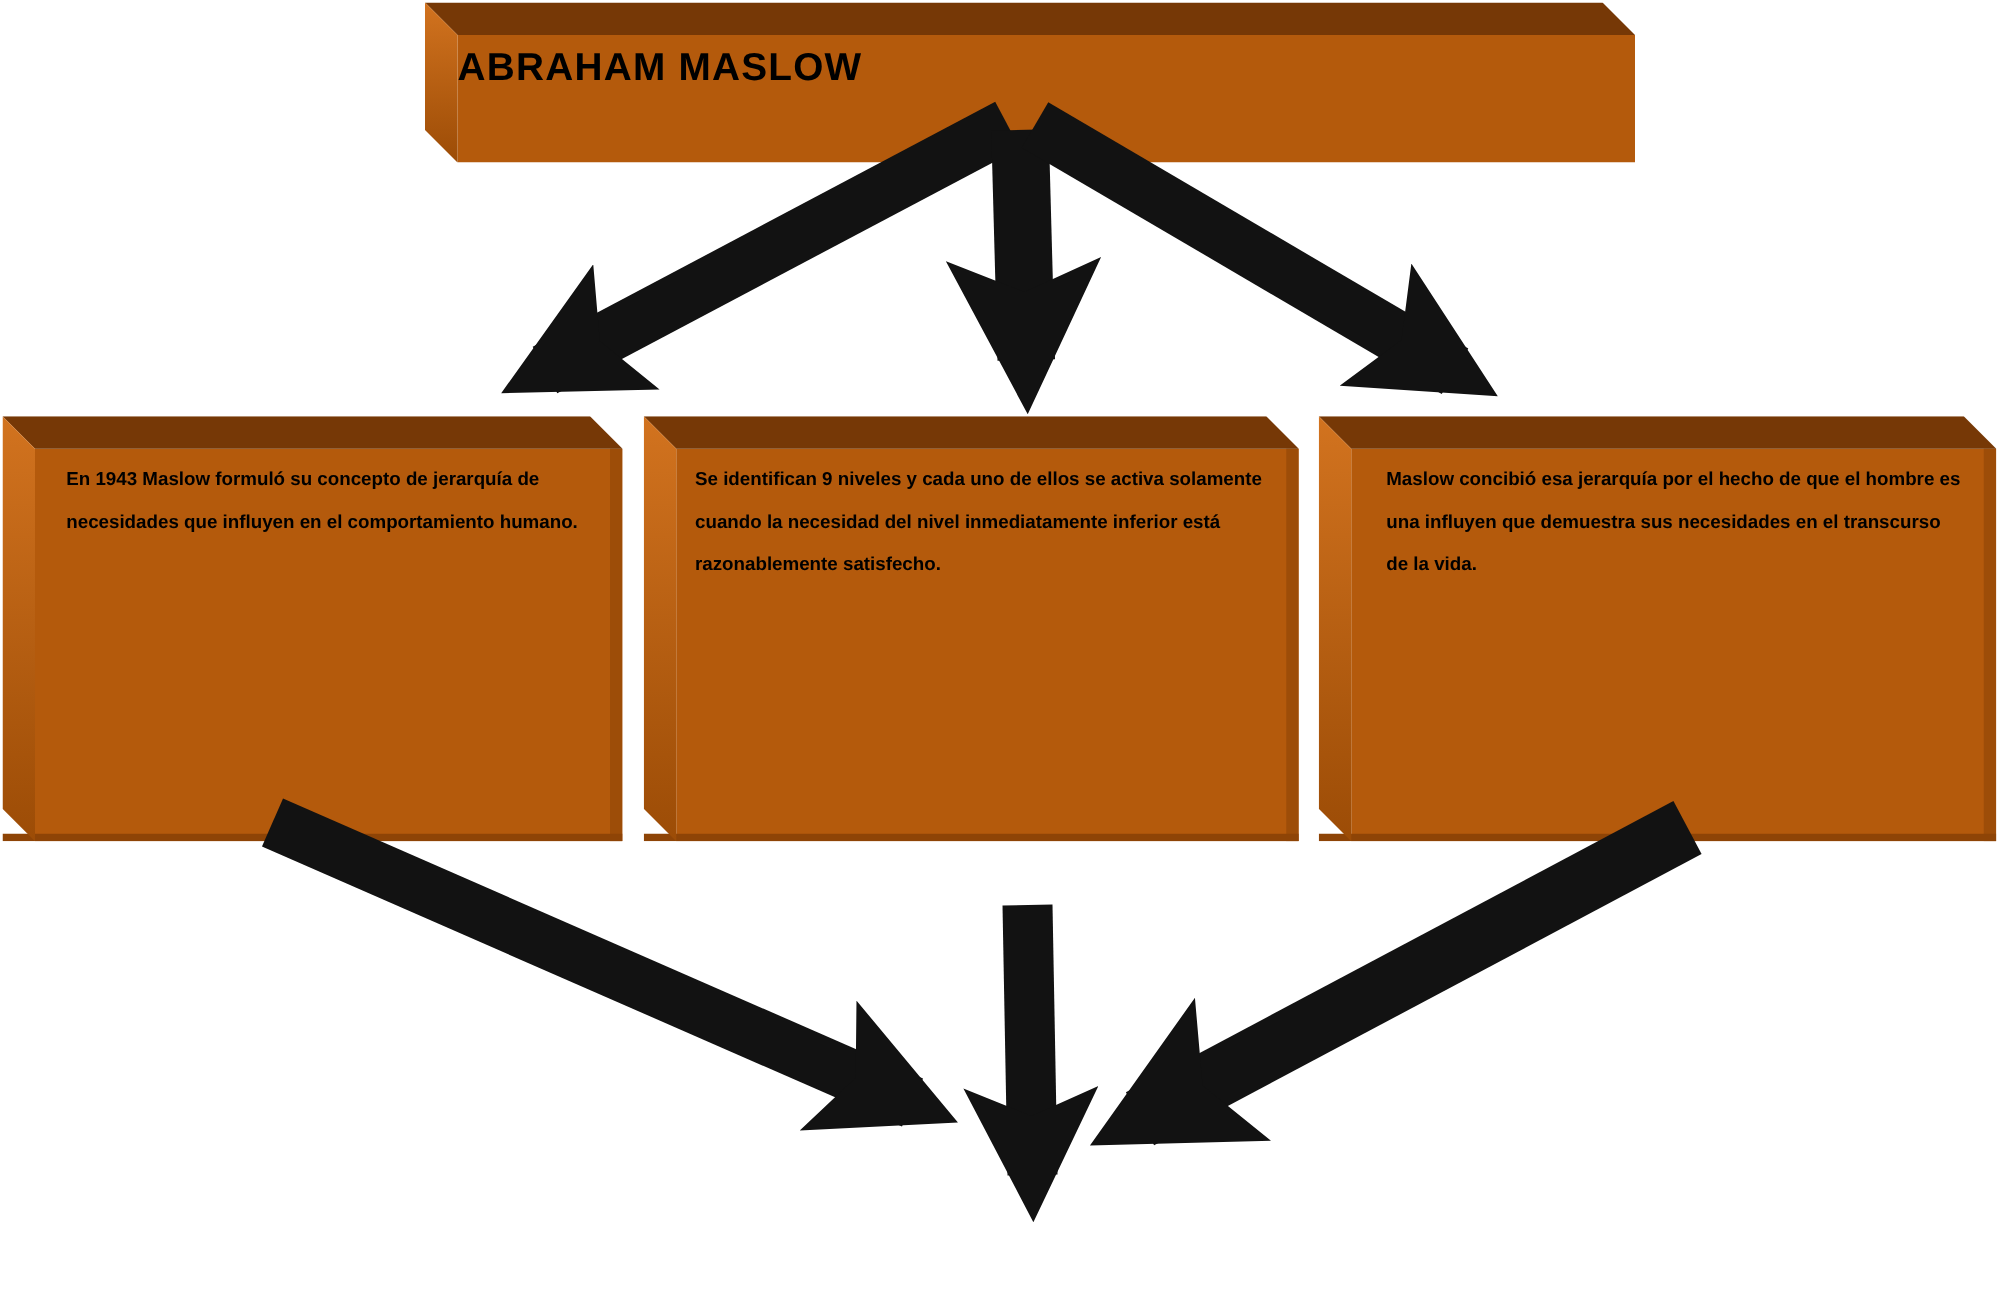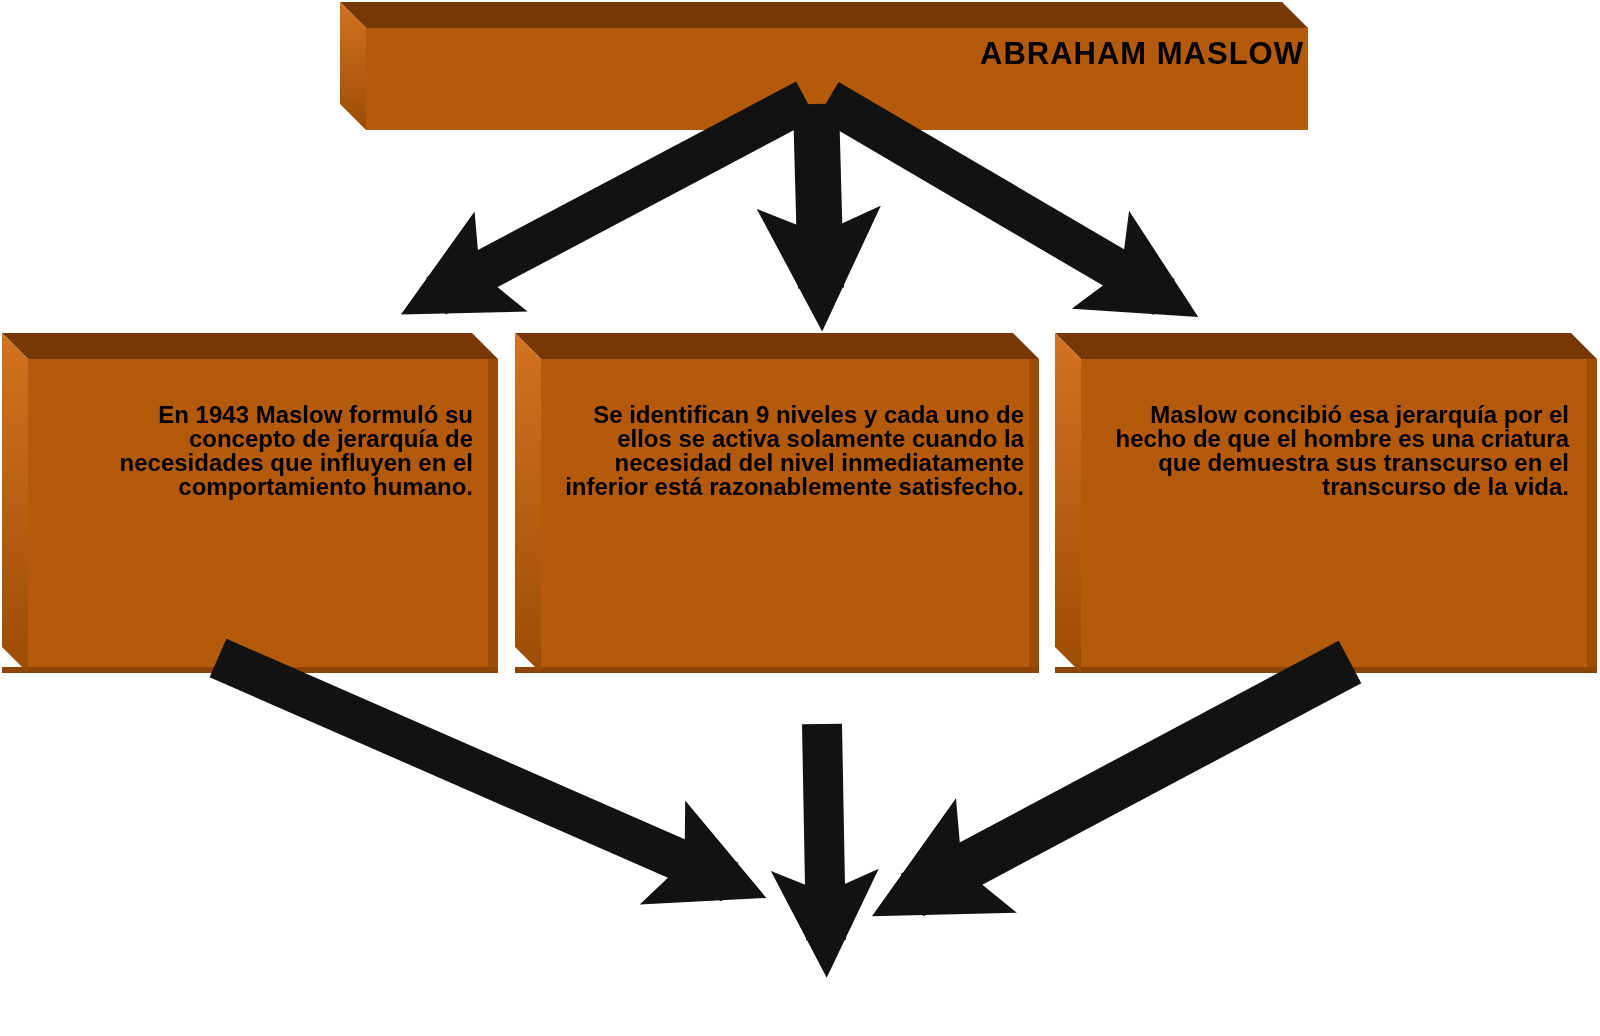--- a/index.html
+++ b/index.html
@@ -11,31 +11,30 @@
     overflow: hidden;
     font-family: "Liberation Sans", sans-serif;
   }
   .box3d { position: absolute; }
   .box3d .bg { position: absolute; left: 0; top: 0; display: block; }
   .face-text {
     position: absolute;
     z-index: 2;
     color: #000000;
     font-weight: bold;
-    text-align: right;
+    text-align: left;
   }
   .banner-text {
     left: 26px; right: 4px; top: 34px;
     font-size: 31px;
     letter-spacing: 1px;
   }
   .body-text {
-    font-size: 24px;
-    line-height: 24px;
-    margin-top: 36px;
+    font-size: 15px;
+    line-height: 34px;
   }
   #box-left  .body-text { left: 26px; right: 0;   top: 34px; padding: 0 25px; }
   #box-center .body-text{ left: 26px; right: 0;   top: 34px; padding: 0 15px; }
   #box-right .body-text { left: 26px; right: 0;   top: 34px; padding: 0 28px; }
   .arrows { position: absolute; left: 0; top: 0; z-index: 5; }
 </style>
 </head>
 <body>
 
 <div class="canvas">
@@ -96,21 +95,21 @@
           <stop offset="0" stop-color="#D2731F"></stop>
             <stop offset="1" stop-color="#9C4C06"></stop>
         </linearGradient>
       </defs>
       <polygon points="26,26 542,26 542,340 26,340" fill="#B45A0C"></polygon>
       <rect x="532" y="26" width="10" height="314" fill="#9D4D08"></rect>
       <rect x="0" y="334" width="542" height="6" fill="#8E4406"></rect>
       <polygon points="0,0 516,0 542,26 26,26" fill="#763806"></polygon>
       <polygon points="0,0 26,26 26,340 0,314" fill="url(#lgrad-right)"></polygon>
     </svg>
-    <div class="face-text body-text">Maslow concibió esa jerarquía por el hecho de que el hombre es una criatura que demuestra sus transcurso en el transcurso de la vida.</div>
+    <div class="face-text body-text">Maslow concibió esa jerarquía por el hecho de que el hombre es una influyen que demuestra sus necesidades en el transcurso de la vida.</div>
   </div>
 
   <svg class="arrows" width="1600" height="1036" viewBox="0 0 1600 1036">
     <defs>
       <marker id="ah" viewBox="0 0 8 8" refX="5.2" refY="4" markerWidth="2.7" markerHeight="2.7" orient="auto" markerUnits="strokeWidth">
         <path d="M0,0 L8,4 L0,8 L1.7,4 Z" fill="#121212"></path>
       </marker>
     </defs>
     <line x1="806" y1="100" x2="436" y2="296" stroke="#121212" stroke-width="42" marker-end="url(#ah)"></line>
     <line x1="816" y1="104" x2="821" y2="288" stroke="#121212" stroke-width="46" marker-end="url(#ah)"></line>

